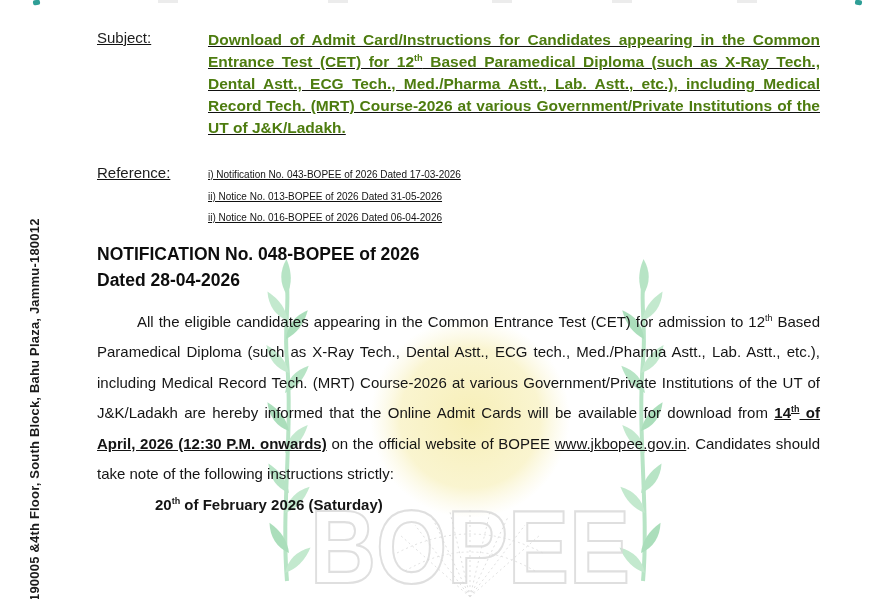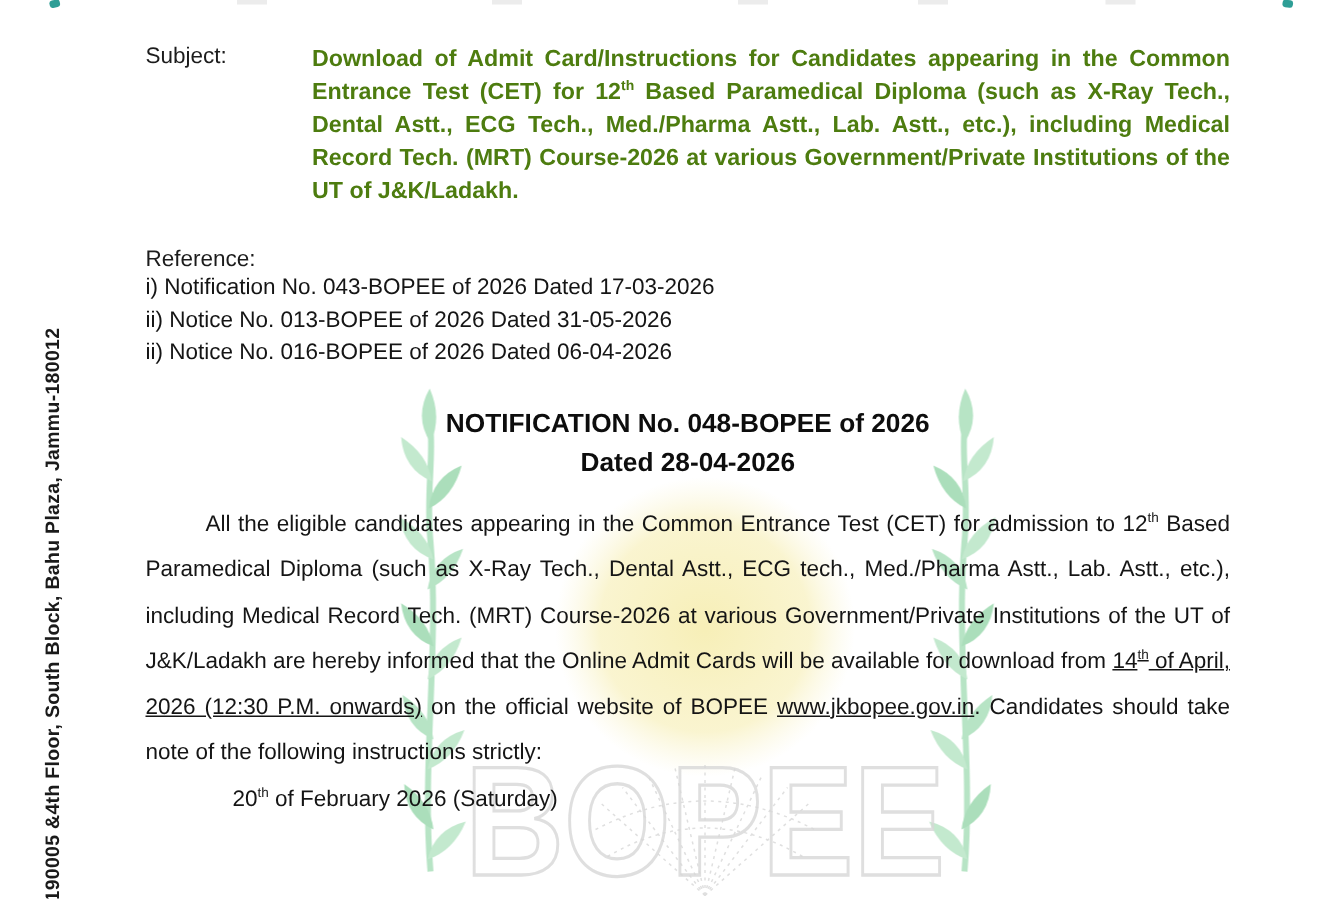--- a/index.html
+++ b/index.html
@@ -15,35 +15,35 @@
   
   .vertical-text {
     position:absolute; left:27px; top:601px;
     transform-origin:0 0; transform:rotate(-90deg);
     white-space:nowrap; font-weight:bold; font-size:13px; letter-spacing:.2px; color:#1a1a1a;
   }
   
   .watermark { position:absolute; left:225px; top:253px; width:490px; height:346px; z-index:0; pointer-events:none; }
   
   .content { position:absolute; left:97px; top:0; width:723px; z-index:1; }
-  .row { display:flex; align-items:flex-start; }
+  .row { display:flex; align-items:flex-start;text-decoration:underline; }
   .subject-row { margin-top:29px; }
   .field-label { flex:none; width:111px; font-size:15px; color:#1c1c1c; }
   .subject-text {
     flex:1; font-weight:bold; font-size:15.5px; line-height:22px;
     text-align:justify; color:#4d7c0f;
   }
-  .reference-row { margin-top:25px;flex-direction:column; }
-  .reference-items { font-size:15px; line-height:21.5px; color:#151515; }
-  .notif-heading { margin-top:23px; text-align:center; font-weight:bold; font-size:17.5px; line-height:26px; color:#0d0d0d; }
+  .reference-row { margin-top:25px; }
+  .reference-items { font-size:10px; line-height:21.5px; color:#151515; }
+  .notif-heading { margin-top:12px; font-weight:bold; font-size:17.5px; line-height:26px; color:#0d0d0d; }
   .body-block { margin-top:14px; font-size:15px; line-height:30.6px; color:#151515; }
   .para { text-align:justify; }
   .para.indent-first { text-indent:40px; }
   .exam-date-line { margin-left:58px; font-weight:bold; }
-  .b { font-weight:normal; }
+  .b { font-weight:bold; }
   .u { text-decoration:underline; }
   .sup { font-size:0.6em; vertical-align:super; line-height:0; }
 </style>
 </head>
 <body>
 
 <div class="artifact teal" style="left:33px;  transform:rotate(-12deg);"></div>
 <div class="artifact gray" style="left:158px;"></div>
 <div class="artifact gray" style="left:328px;"></div>
 <div class="artifact gray" style="left:492px;"></div>

